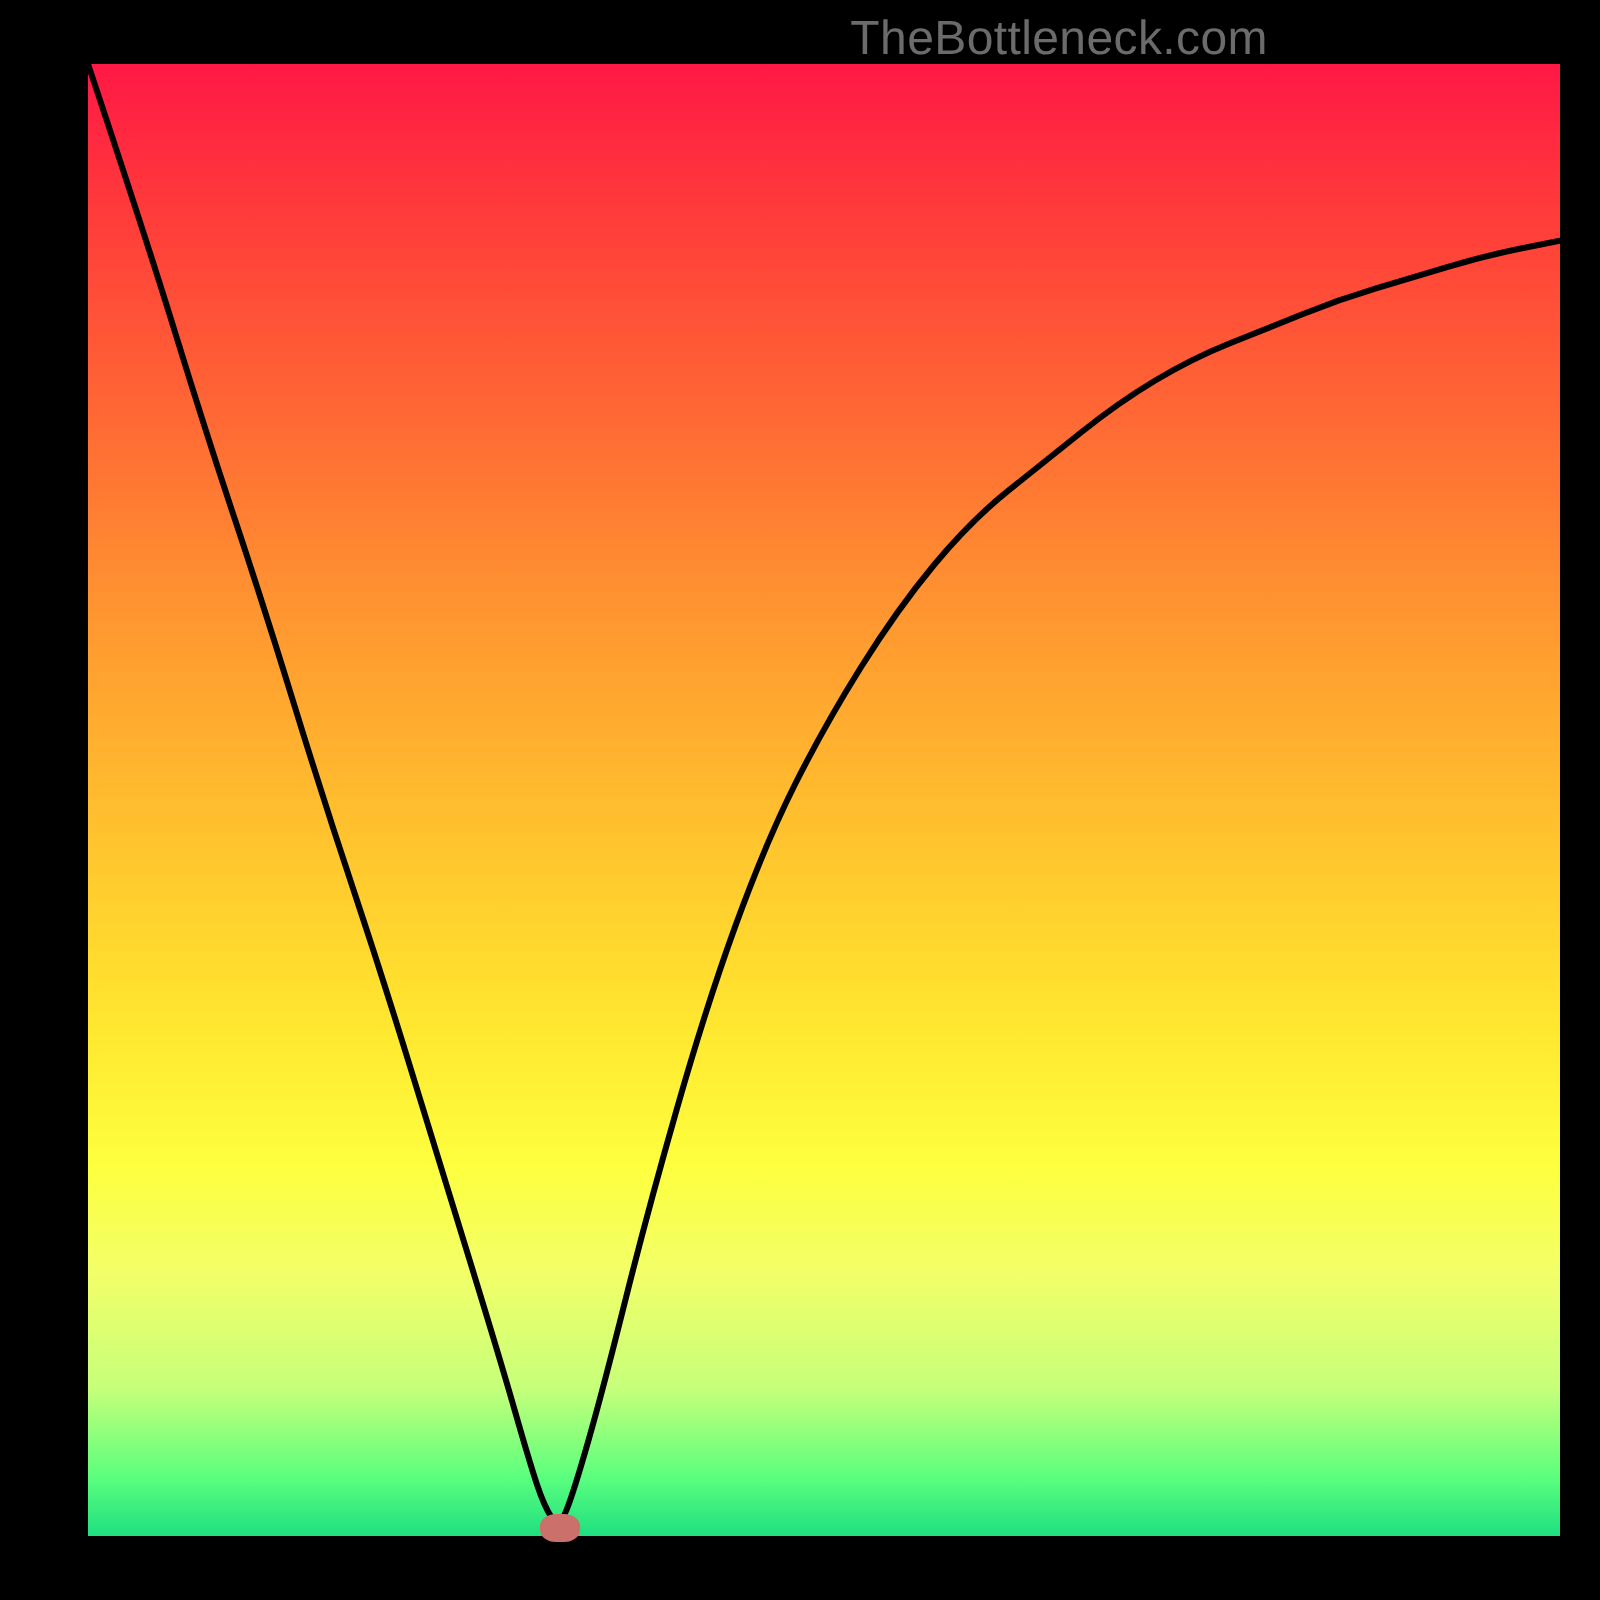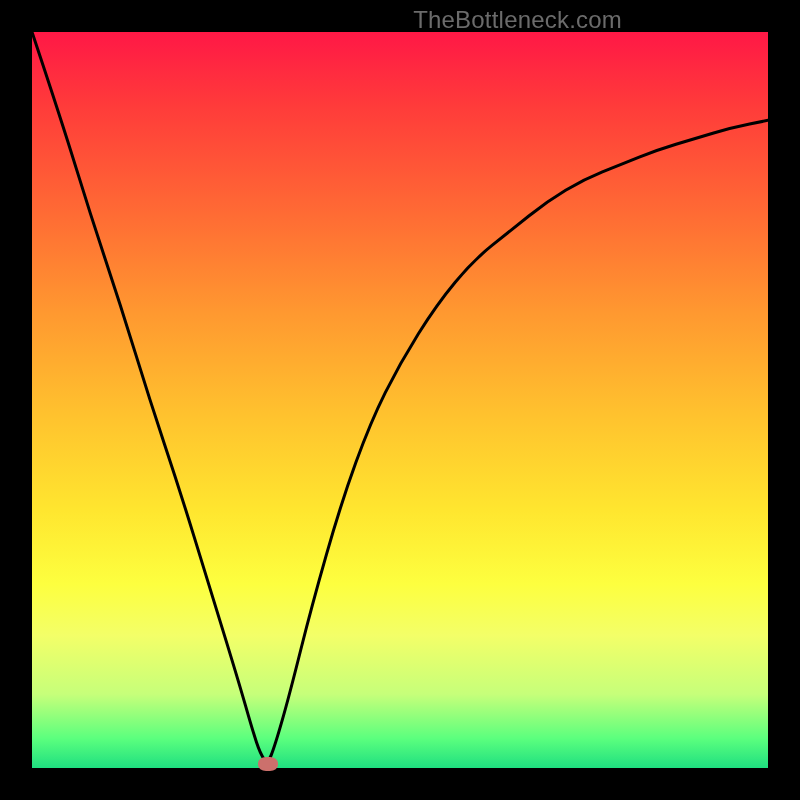--- a/index.html
+++ b/index.html
@@ -6,21 +6,21 @@
     margin: 0;
     padding: 0;
     width: 800px;
     height: 800px;
     background: #000;
     overflow: hidden;
     font-family: Arial, Helvetica, sans-serif;
   }
   .frame {
     position: absolute;
-    left: 0;
+    left: 12px;
     top: 0;
     width: 636px;
     height: 800px;
     background: #000;
   }
   .plot {
     position: absolute;
     left: 32px;
     top: 32px;
     width: 736px;

